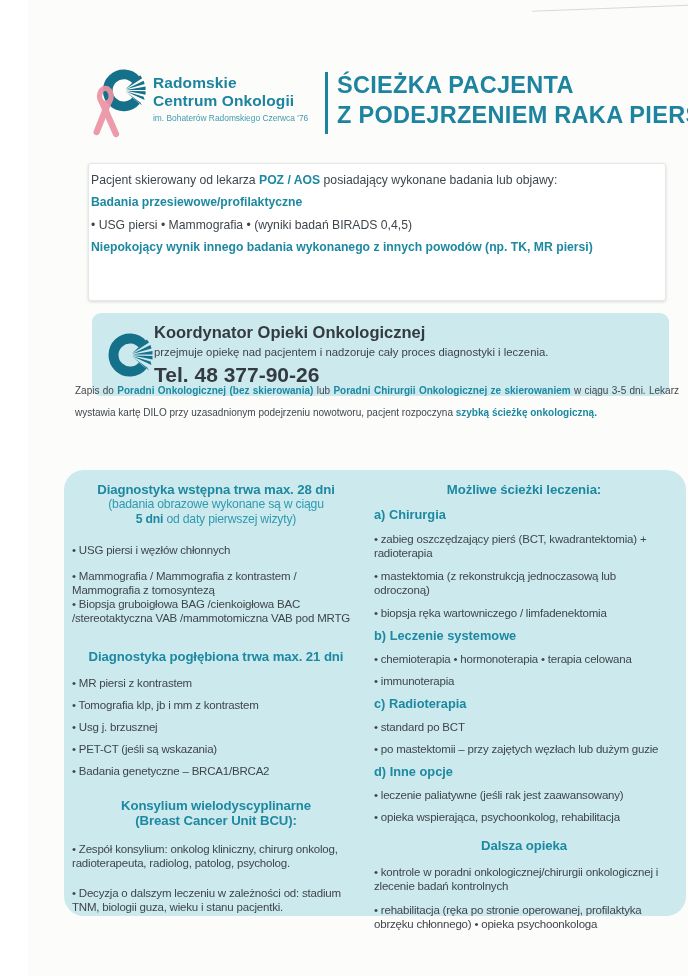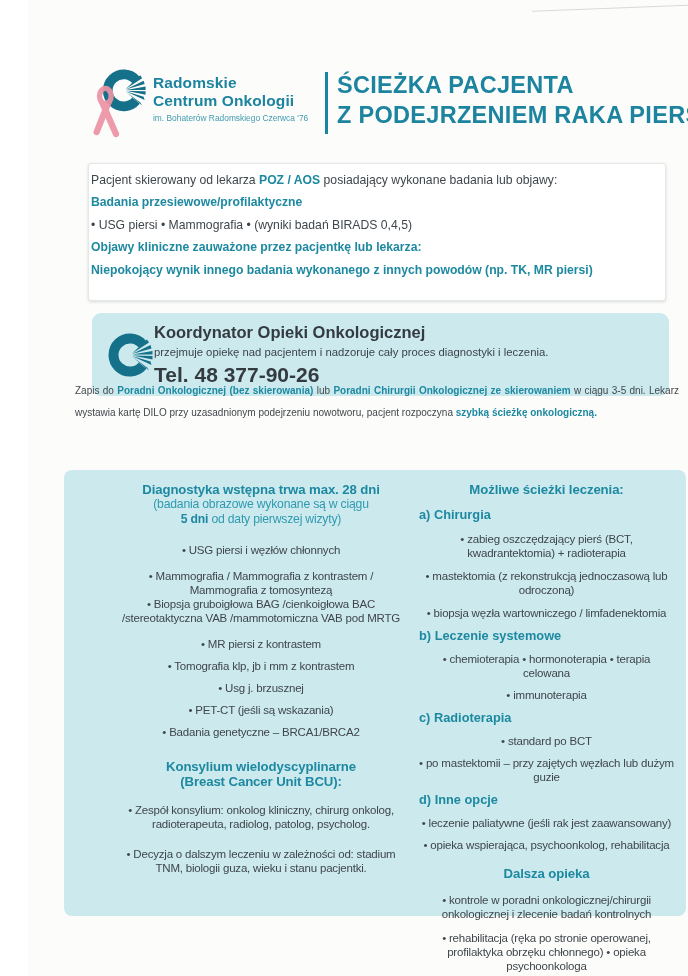--- a/index.html
+++ b/index.html
@@ -38,30 +38,30 @@
   .koord-title { font-weight:bold; font-size:16.5px; }
   .koord-sub { font-size:11.3px; margin-top:4px; color:#3c444a; }
   .koord-phone { font-weight:bold; font-size:21px; margin-top:5px; }
 
   
   .referral { position:absolute; top:380px; left:47px; width:604px;
     font-size:10px; line-height:22.2px; text-align:justify; color:#41474c; }
 
   
   .panel { position:absolute; top:470px; left:36px; width:622px; height:446px;
-    background:#cce9ee; border-radius:8px; display:flex;padding-left:45px; }
+    background:#cce9ee; border-radius:20px; display:flex; }
   .col { padding-top:12px; }
   .col-left  { width:300px; padding-left:8px;  padding-right:4px; }
   .col-right { flex:1;      padding-left:10px; padding-right:12px; }
 
   .p-head { color:#1d89a1; font-weight:bold; font-size:13.2px; line-height:15px;
     text-align:center; letter-spacing:-0.1px; }
   .p-sub { color:#2f9ab0; font-size:12.2px; line-height:15px; text-align:center; letter-spacing:-0.2px; }
   .p-label { color:#1d89a1; font-weight:bold; font-size:12.8px; line-height:15px; }
-  .bullet { font-size:11.5px; line-height:14px; letter-spacing:-0.2px; color:#3f464b;text-align:center; }
+  .bullet { font-size:11.5px; line-height:14px; letter-spacing:-0.2px; color:#3f464b; }
 
   .mt0{margin-top:0} .mt8{margin-top:8px} .mt9{margin-top:9px} .mt10{margin-top:10px}
   .mt12{margin-top:12px} .mt14{margin-top:14px} .mt16{margin-top:16px} .mt20{margin-top:20px}
   .mt24{margin-top:24px}
 </style>
 </head>
 <body>
 
 <svg width="0" height="0" style="position:absolute" aria-hidden="true">
   <defs>
@@ -100,21 +100,20 @@
   <div class="hdr-divider"></div>
   <div class="title-block">
     <div>ŚCIEŻKA PACJENTA</div>
     <div>Z PODEJRZENIEM RAKA PIERSI</div>
   </div>
 
   <div class="intro-box">
     <p><span>Pacjent skierowany od lekarza </span><span class="accent">POZ / AOS</span><span> posiadający wykonane badania lub objawy:</span></p>
     <p class="accent">Badania przesiewowe/profilaktyczne</p>
     <p>• USG piersi • Mammografia • (wyniki badań BIRADS 0,4,5)</p>
-    <p class="accent">Objawy kliniczne zauważone przez pacjentkę lub lekarza:</p>
     <p class="accent">Niepokojący wynik innego badania wykonanego z innych powodów (np. TK, MR piersi)</p>
   </div>
 
   <div class="koord">
     <svg class="koord-logo" viewBox="0 0 100 100">
       <use href="#cshape"></use>
     </svg>
     <div class="koord-text">
       <div class="koord-title">Koordynator Opieki Onkologicznej</div>
       <div class="koord-sub">przejmuje opiekę nad pacjentem i nadzoruje cały proces diagnostyki i leczenia.</div>
@@ -129,41 +128,42 @@
     <div class="col col-left">
       <div class="p-head">Diagnostyka wstępna trwa max. 28 dni</div>
       <div class="p-sub">
         <div>(badania obrazowe wykonane są w ciągu</div>
         <div><span class="accent">5 dni</span><span> od daty pierwszej wizyty)</span></div>
       </div>
       <p class="bullet mt16">• USG piersi i węzłów chłonnych</p>
       <p class="bullet mt12">• Mammografia / Mammografia z kontrastem / Mammografia z tomosyntezą</p>
       <p class="bullet mt0">• Biopsja gruboigłowa BAG /cienkoigłowa BAC /stereotaktyczna VAB /mammotomiczna VAB pod MRTG</p>
 
+      <div class="p-head mt24">Diagnostyka pogłębiona trwa max. 21 dni</div>
       <p class="bullet mt12">• MR piersi z kontrastem</p>
       <p class="bullet mt8">• Tomografia klp, jb i mm z kontrastem</p>
       <p class="bullet mt8">• Usg j. brzusznej</p>
       <p class="bullet mt8">• PET-CT (jeśli są wskazania)</p>
       <p class="bullet mt8">• Badania genetyczne – BRCA1/BRCA2</p>
 
       <div class="p-head mt20">
         <div>Konsylium wielodyscyplinarne</div>
         <div>(Breast Cancer Unit BCU):</div>
       </div>
       <p class="bullet mt14">• Zespół konsylium: onkolog kliniczny, chirurg onkolog, radioterapeuta, radiolog, patolog, psycholog.</p>
       <p class="bullet mt16">• Decyzja o dalszym leczeniu w zależności od: stadium TNM, biologii guza, wieku i stanu pacjentki.</p>
     </div>
 
     <div class="col col-right">
       <div class="p-head">Możliwe ścieżki leczenia:</div>
 
       <div class="p-label mt10">a) Chirurgia</div>
       <p class="bullet mt10">• zabieg oszczędzający pierś (BCT, kwadrantektomia) + radioterapia</p>
       <p class="bullet mt9">• mastektomia (z rekonstrukcją jednoczasową lub odroczoną)</p>
-      <p class="bullet mt9">• biopsja węzła wartowniczego / limfadenektomia</p>
+      <p class="bullet mt9">• biopsja ręka wartowniczego / limfadenektomia</p>
 
       <div class="p-label mt8">b) Leczenie systemowe</div>
       <p class="bullet mt9">• chemioterapia • hormonoterapia • terapia celowana</p>
       <p class="bullet mt8">• immunoterapia</p>
 
       <div class="p-label mt8">c) Radioterapia</div>
       <p class="bullet mt9">• standard po BCT</p>
       <p class="bullet mt8">• po mastektomii – przy zajętych węzłach lub dużym guzie</p>
 
       <div class="p-label mt8">d) Inne opcje</div>

